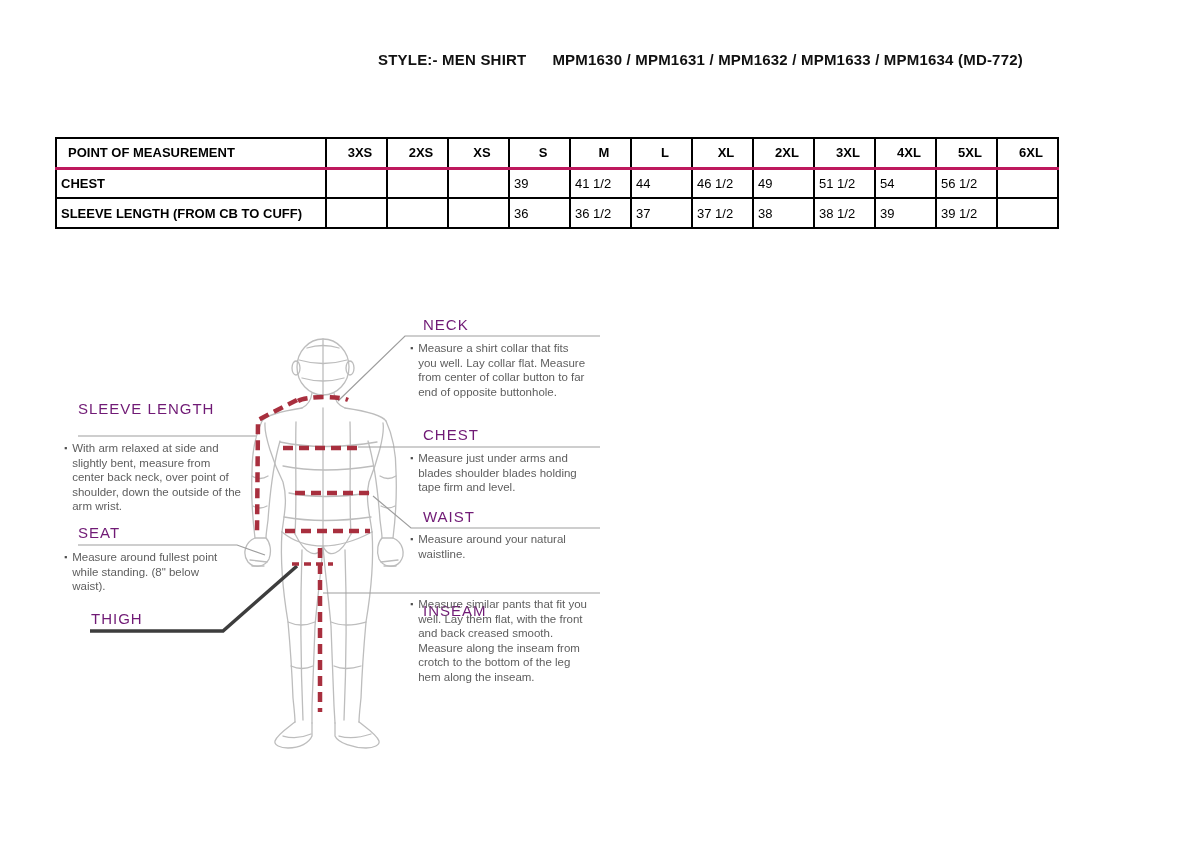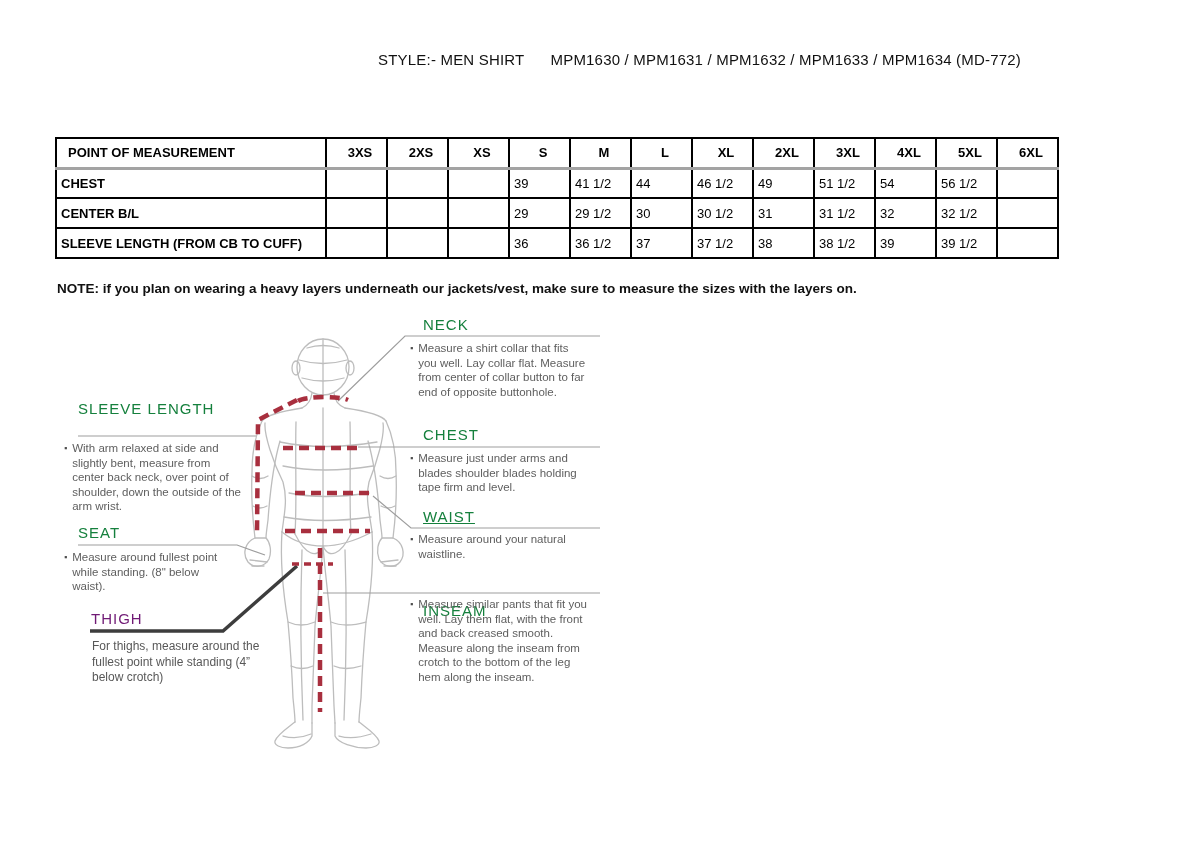--- a/index.html
+++ b/index.html
@@ -8,47 +8,47 @@
     --guide-text:#5e5e5e;
     --leader:#9e9e9e;
     --thigh-leader:#3d3d3d;
     --ink:#111111;
   }
   *{margin:0;padding:0;box-sizing:border-box;}
   body{background:#ffffff;font-family:"Liberation Sans",sans-serif;}
   .page{position:relative;width:1200px;height:845px;background:#ffffff;overflow:hidden;}
 
   
-  .doc-title{position:absolute;left:378px;top:51px;font-size:15px;font-weight:normal;color:var(--ink);letter-spacing:.2px;white-space:nowrap;}
+  .doc-title{position:absolute;left:378px;top:51px;font-size:15px;font-weight:bold;color:var(--ink);letter-spacing:.2px;white-space:nowrap;}
   .doc-title .gap{display:inline-block;width:26px;}
 
   
   .size-table{position:absolute;left:55px;top:137px;border-collapse:collapse;table-layout:fixed;}
   .size-table th,.size-table td{border:2px solid #000;font-size:13px;color:#000;height:30px;padding:0 4px;background:#fff;}
   .size-table th{font-weight:bold;}
   .size-table th:first-child{text-align:left;width:270px;}
   .size-table th:not(:first-child){width:61px;text-align:center;}
-  .size-table thead th{border-bottom:3px solid #a3a3a3;padding-left:11px;}
+  .size-table thead th{border-bottom:3px solid #be185d;padding-left:11px;}
   .size-table td.row-label{font-weight:bold;text-align:left;}
   .size-table td.val{text-align:left;}
 
   
   .note-line{position:absolute;left:57px;top:281px;font-size:13.5px;font-weight:bold;color:var(--ink);white-space:nowrap;}
 
   
   .diagram{position:absolute;left:55px;top:310px;width:620px;height:470px;}
   .diagram svg{position:absolute;left:0;top:0;}
   .wire{fill:none;stroke:var(--figure);stroke-width:1.3;stroke-linecap:round;stroke-linejoin:round;}
   .measure{fill:none;stroke:var(--measure);stroke-width:4.5;stroke-dasharray:10 6;}
   .measure-sm{fill:none;stroke:var(--measure);stroke-width:3.5;stroke-dasharray:7 5;}
   .leader{fill:none;stroke:var(--leader);stroke-width:1.2;}
   .leader-dark{fill:none;stroke:var(--thigh-leader);stroke-width:3.5;}
 
   .g-block{position:absolute;}
-  .g-head{font-size:15px;letter-spacing:1px;color:#15803d;white-space:nowrap;}
+  .g-head{font-size:15px;letter-spacing:1px;color:#701a75;white-space:nowrap;}
   .g-head.dark{color:#701a75;}
   .g-text{font-size:11.5px;line-height:14.5px;color:var(--guide-text);display:flex;gap:5px;}
   .g-text .bullet{font-size:9px;line-height:14px;color:#4d4d4d;flex:0 0 auto;}
   .g-text.no-bullet{display:block;font-size:12px;line-height:15.5px;color:#585858;}
 </style>
 </head>
 <body>
 
 <div class="page">
 
@@ -84,53 +84,37 @@
           <td class="val">41 1/2</td>
           <td class="val">44</td>
           <td class="val">46 1/2</td>
           <td class="val">49</td>
           <td class="val">51 1/2</td>
           <td class="val">54</td>
           <td class="val">56 1/2</td>
           <td class="val"></td>
         </tr>
         <tr>
-          <td class="row-label">CENTER B/L</td>
-          <td class="val"></td>
-          <td class="val"></td>
-          <td class="val"></td>
-          <td class="val">29</td>
-          <td class="val">29 1/2</td>
-          <td class="val">30</td>
-          <td class="val">30 1/2</td>
-          <td class="val">31</td>
-          <td class="val">31 1/2</td>
-          <td class="val">32</td>
-          <td class="val">32 1/2</td>
-          <td class="val"></td>
-        </tr>
-        <tr>
           <td class="row-label">SLEEVE LENGTH (FROM CB TO CUFF)</td>
           <td class="val"></td>
           <td class="val"></td>
           <td class="val"></td>
           <td class="val">36</td>
           <td class="val">36 1/2</td>
           <td class="val">37</td>
           <td class="val">37 1/2</td>
           <td class="val">38</td>
           <td class="val">38 1/2</td>
           <td class="val">39</td>
           <td class="val">39 1/2</td>
           <td class="val"></td>
         </tr>
       </tbody>
   </table>
 
-  <div class="note-line">NOTE: if you plan on wearing a heavy layers underneath our jackets/vest, make sure to measure the sizes with the layers on.</div>
 
   <div class="diagram">
 
     <svg width="620" height="470" viewBox="0 0 620 470">
 
       <g class="wire">
 
         <ellipse cx="268" cy="57" rx="26" ry="28"></ellipse>
         <ellipse cx="241" cy="58" rx="4" ry="7"></ellipse>
         <ellipse cx="295" cy="58" rx="4" ry="7"></ellipse>
@@ -217,21 +201,21 @@
       <span class="bullet">▪</span>
       <span>Measure a shirt collar that fits you well. Lay collar flat. Measure from center of collar button to far end of opposite buttonhole.</span>
     </div>
 
     <div class="g-block g-head" style="left:368px;top:116px;">CHEST</div>
     <div class="g-block g-text" style="left:355px;top:141px;width:178px;">
       <span class="bullet">▪</span>
       <span>Measure just under arms and blades shoulder blades holding tape firm and level.</span>
     </div>
 
-    <div class="g-block g-head" style="left:368px;top:198px;text-decoration:underline;">WAIST</div>
+    <div class="g-block g-head" style="left:368px;top:198px;">WAIST</div>
     <div class="g-block g-text" style="left:355px;top:222px;width:160px;">
       <span class="bullet">▪</span>
       <span>Measure around your natural waistline.</span>
     </div>
 
     <div class="g-block g-head" style="left:368px;top:263px;margin-top:29px;">INSEAM</div>
     <div class="g-block g-text" style="left:355px;top:287px;width:178px;">
       <span class="bullet">▪</span>
       <span>Measure similar pants that fit you well. Lay them flat, with the front and back creased smooth. Measure along the inseam from crotch to the bottom of the leg hem along the inseam.</span>
     </div>
@@ -242,16 +226,15 @@
       <span>With arm relaxed at side and slightly bent, measure from center back neck, over point of shoulder, down the outside of the arm wrist.</span>
     </div>
 
     <div class="g-block g-head" style="left:23px;top:214px;">SEAT</div>
     <div class="g-block g-text" style="left:9px;top:240px;width:170px;">
       <span class="bullet">▪</span>
       <span>Measure around fullest point while standing. (8" below waist).</span>
     </div>
 
     <div class="g-block g-head dark" style="left:36px;top:300px;">THIGH</div>
-    <div class="g-block g-text no-bullet" style="left:37px;top:329px;width:168px;">For thighs, measure around the fullest point while standing (4” below crotch)</div>
 
   </div>
 </div>
 
 </body></html>

